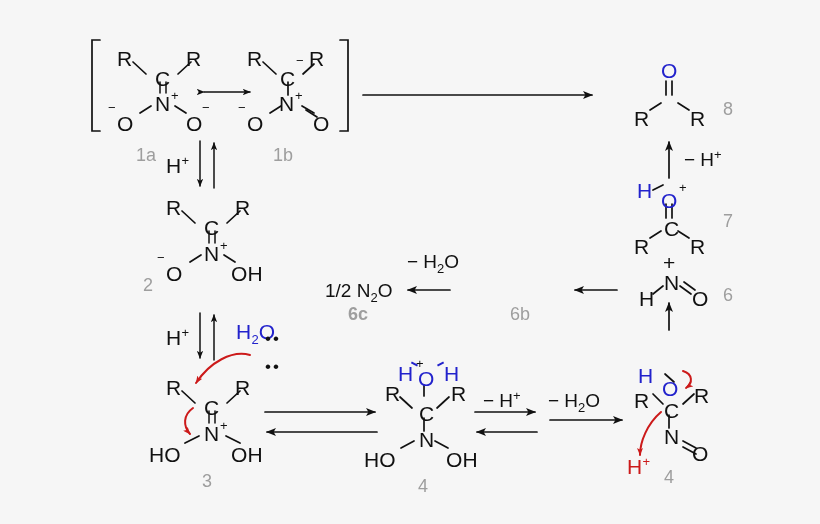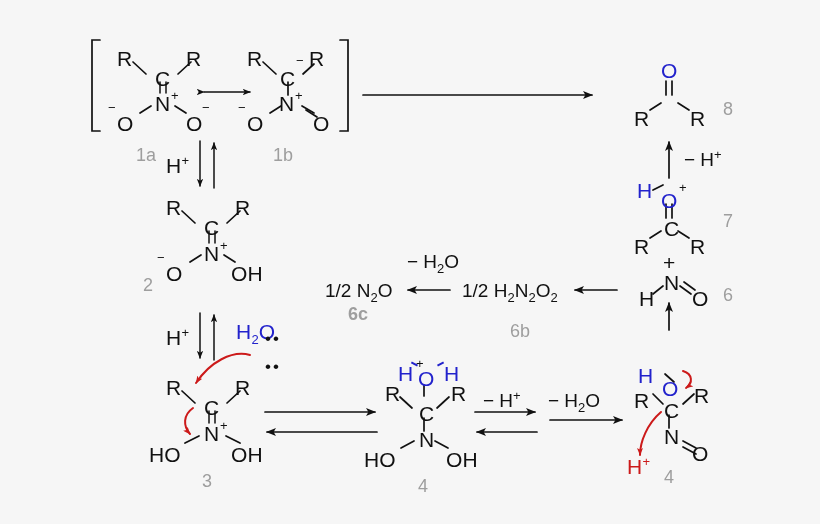--- a/index.html
+++ b/index.html
@@ -240,22 +240,21 @@
   <span class="abs atom" style="left:664px;top:426px;">N</span>
   <span class="abs atom" style="left:692px;top:443px;">O</span>
   <span class="abs atom red" style="left:627px;top:456px;"><span>H</span><span class="chg">+</span></span>
   <span class="abs lbl" style="left:664px;top:468px;">4</span>
 
   <span class="abs atom" style="left:639px;top:288px;">H</span>
   <span class="abs atom" style="left:664px;top:272px;">N</span>
   <span class="abs atom" style="left:692px;top:288px;">O</span>
   <span class="abs lbl" style="left:723px;top:286px;">6</span>
 
-  <span class="abs formula" style="left:462px;top:281px;">1/2 H<span class="sub">2</span>N<span class="sub">2</span>O<span class="sub">2</span></span>
-  <span class="abs lbl" style="left:510px;top:305px;margin-top:17px;">6b</span>
+  <span class="abs lbl" style="left:510px;top:305px;">6b</span>
 
   <span class="abs formula" style="left:325px;top:281px;">1/2 N<span class="sub">2</span>O</span>
   <span class="abs lbl" style="left:348px;top:305px;font-weight:bold;">6c</span>
 
   <span class="abs reagent" style="left:407px;top:252px;"><span>− H</span><span class="sub">2</span><span>O</span></span>
 
   <span class="abs atom" style="left:663px;top:252px;">+</span>
 
   <span class="abs atom blue" style="left:637px;top:180px;">H</span>
   <span class="abs atom blue" style="left:661px;top:190px;">O</span>

